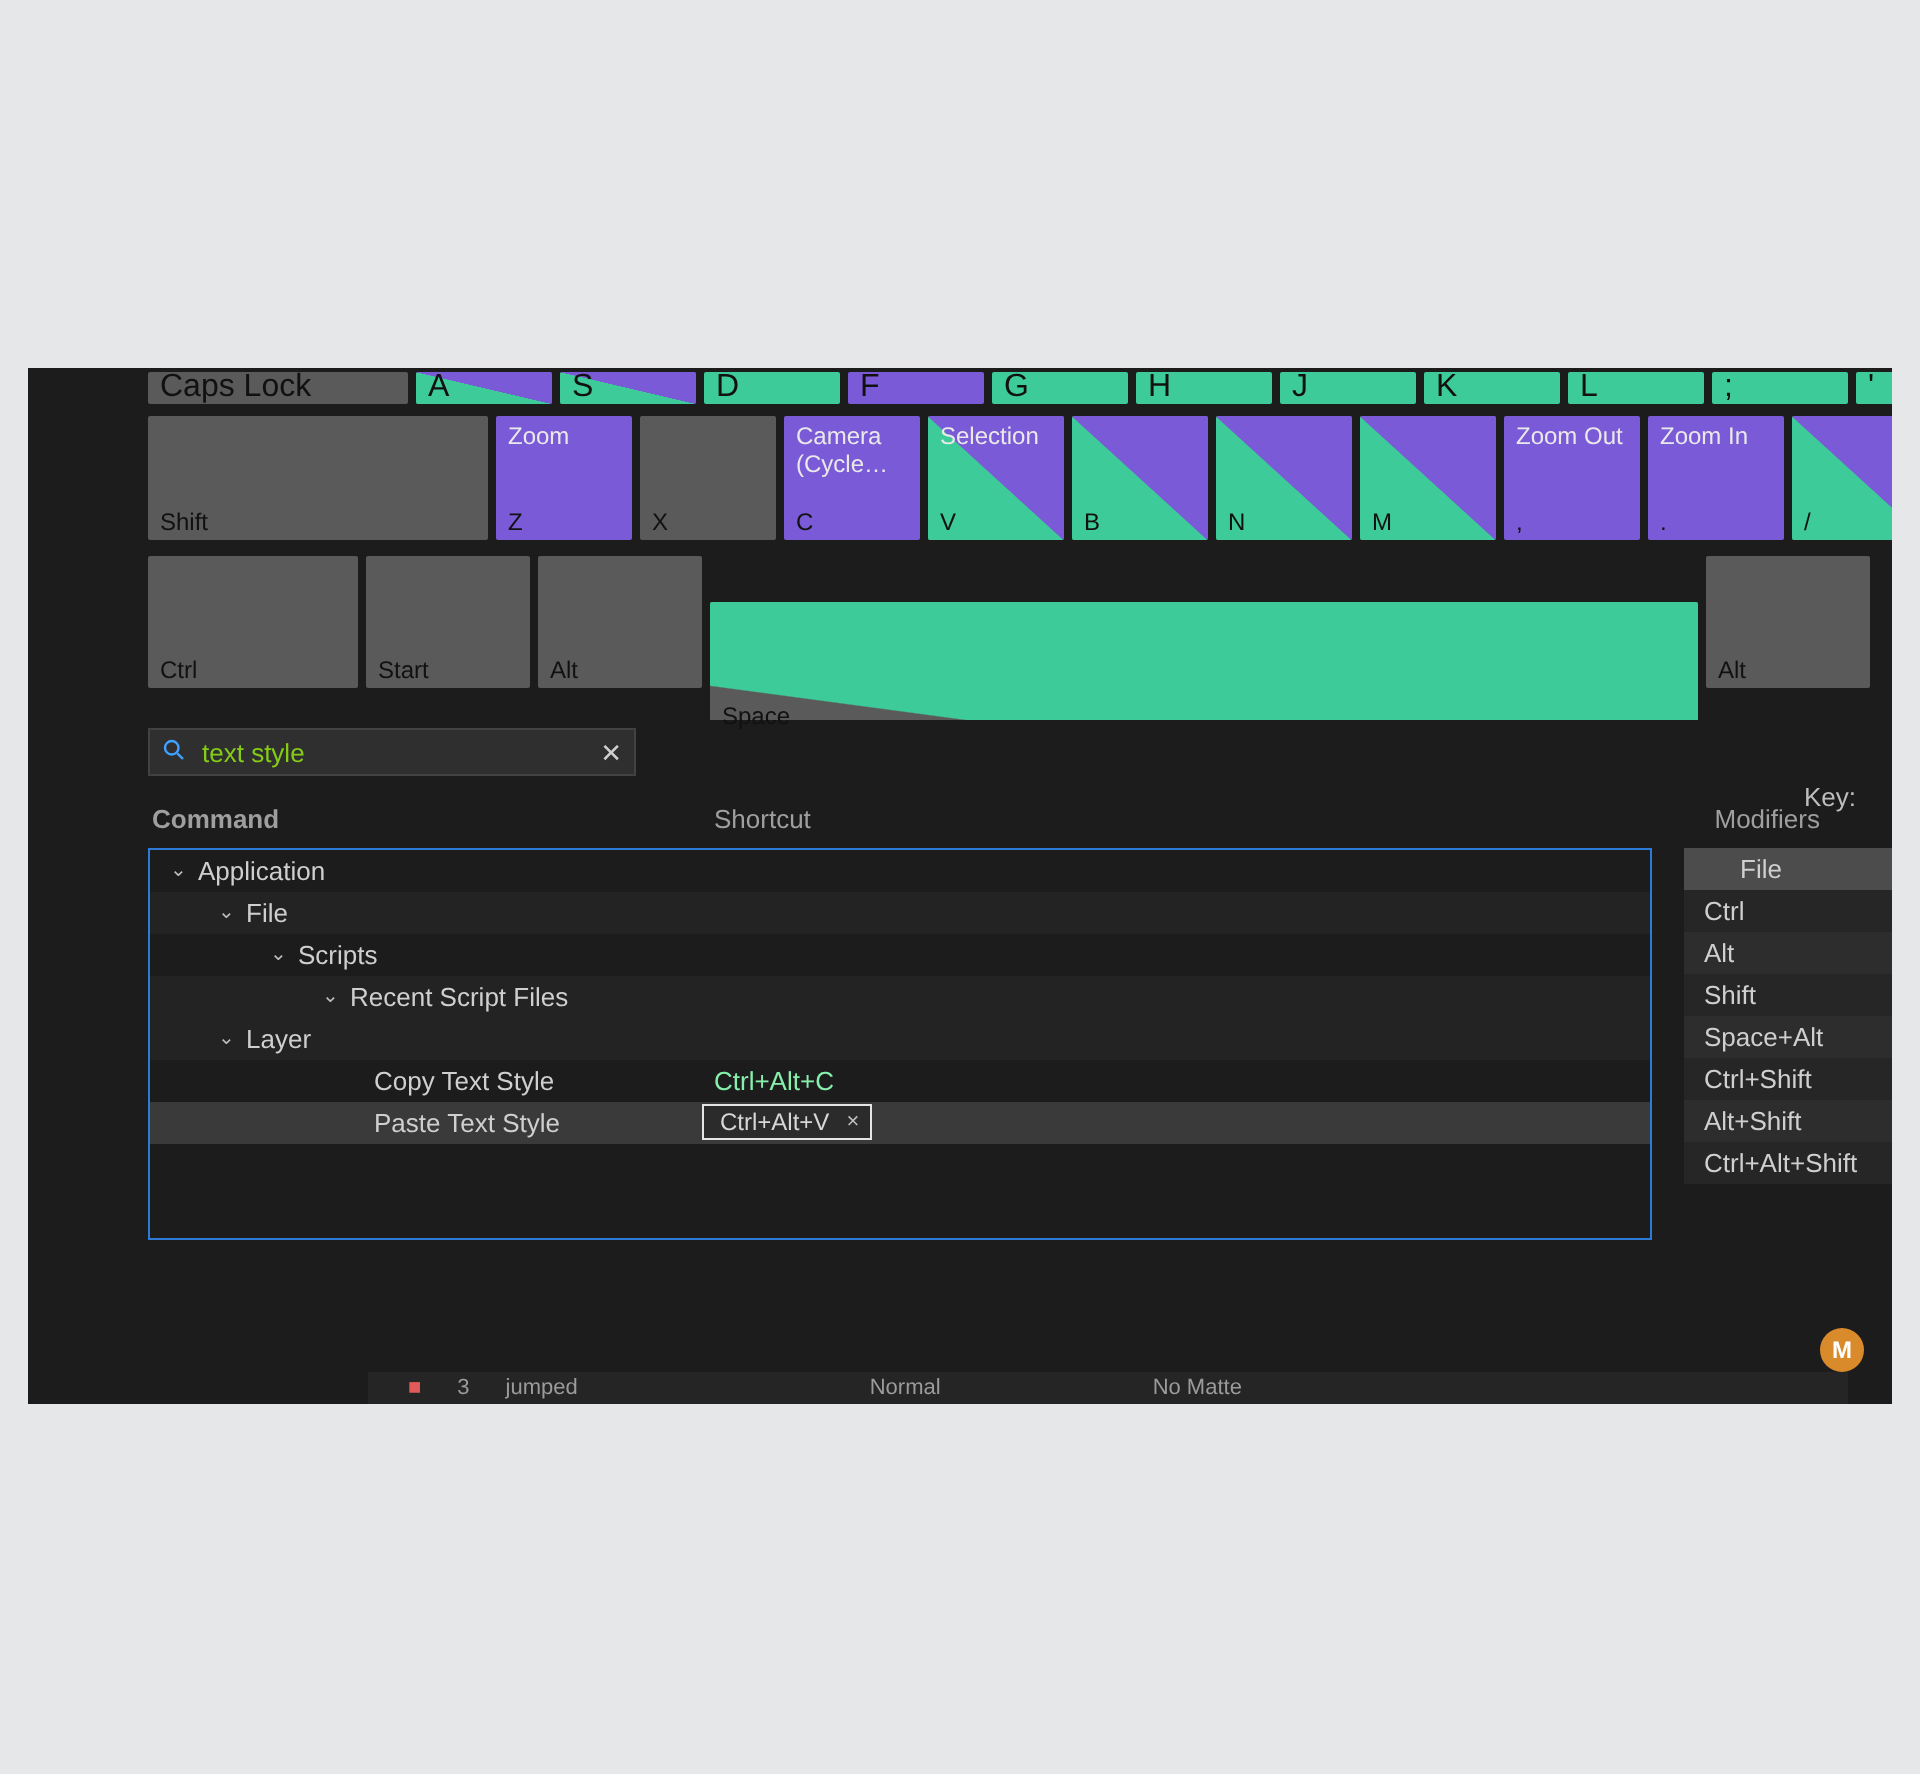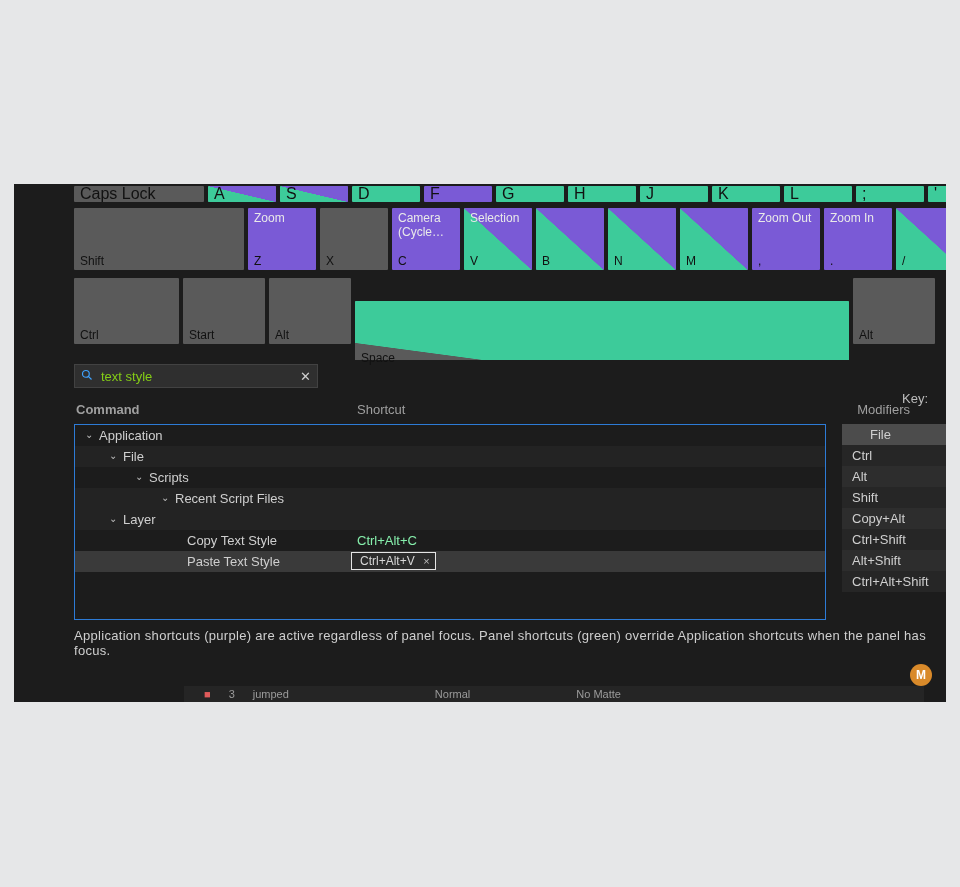--- a/index.html
+++ b/index.html
@@ -326,27 +326,26 @@
           <span>Paste Text Style</span>
           <span class="shortcut-box">Ctrl+Alt+V<span class="x">×</span></span>
         </div>
       </div>
 
     <div class="mod-list" id="mods">
         <div class="mod-row sel">File</div>
         <div class="mod-row alt">Ctrl</div>
         <div class="mod-row">Alt</div>
         <div class="mod-row alt">Shift</div>
-        <div class="mod-row">Copy+Alt</div>
+        <div class="mod-row">Space+Alt</div>
         <div class="mod-row alt">Ctrl+Shift</div>
         <div class="mod-row">Alt+Shift</div>
         <div class="mod-row alt">Ctrl+Alt+Shift</div>
       </div>
 
-    <div class="footer-text">Application shortcuts (purple) are active regardless of panel focus. Panel shortcuts (green) override Application shortcuts when the panel has focus.</div>
 
     <div class="badge-m">M</div>
 
     <div class="ghost-toolbar">
       <span class="red">■</span>
       <span class="txt">3</span>
       <span class="txt">jumped</span>
       <span style="width:110px"></span>
       <span class="txt">Normal</span>
       <span style="width:70px"></span>

